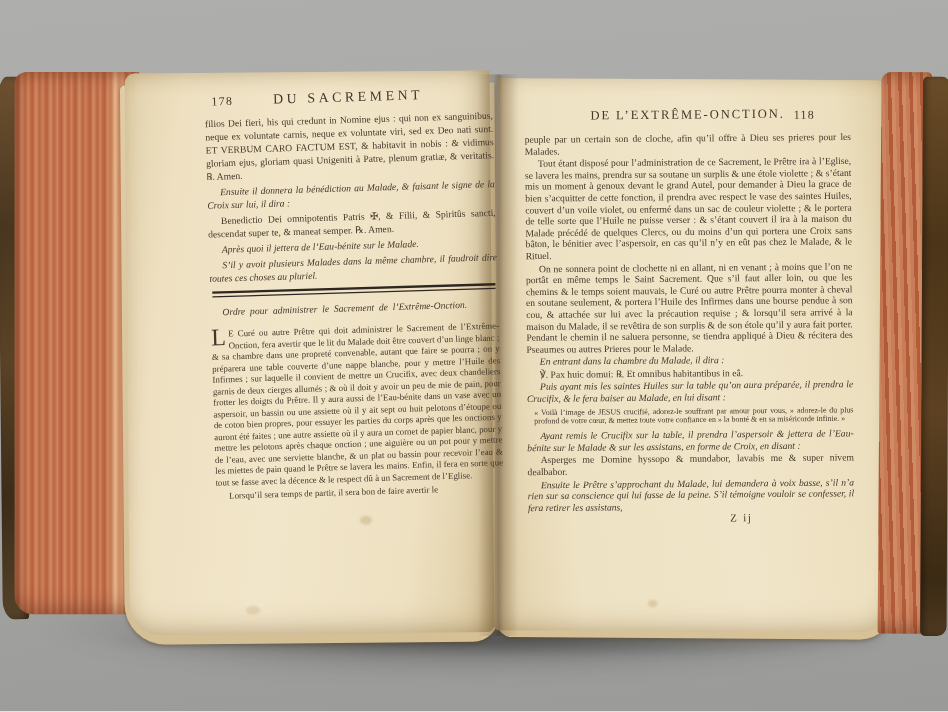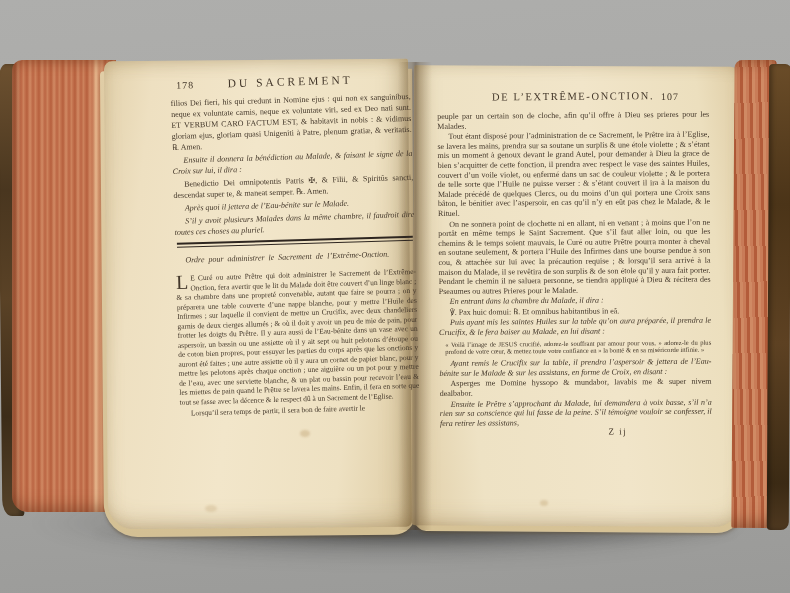--- a/index.html
+++ b/index.html
@@ -170,21 +170,21 @@
     <p class="body-small">
       <span class="drop-cap">L</span><span>E Curé ou autre Prêtre qui doit administrer le Sacrement de l’Extrême-Onction, fera avertir que le lit du Malade doit être couvert d’un linge blanc ; &amp; sa chambre dans une propreté convenable, autant que faire se pourra ; on y préparera une table couverte d’une nappe blanche, pour y mettre l’Huile des Infirmes ; sur laquelle il convient de mettre un Crucifix, avec deux chandeliers garnis de deux cierges allumés ; &amp; où il doit y avoir un peu de mie de pain, pour frotter les doigts du Prêtre. Il y aura aussi de l’Eau-bénite dans un vase avec un aspersoir, un bassin ou une assiette où il y ait sept ou huit pelotons d’étoupe ou de coton bien propres, pour essuyer les parties du corps après que les onctions y auront été faites ; une autre assiette où il y aura un cornet de papier blanc, pour y mettre les pelotons après chaque onction ; une aiguière ou un pot pour y mettre de l’eau, avec une serviette blanche, &amp; un plat ou bassin pour recevoir l’eau &amp; les miettes de pain quand le Prêtre se lavera les mains. Enfin, il fera en sorte que tout se fasse avec la décence &amp; le respect dû à un Sacrement de l’Eglise.</span>
     </p>
 
     <p class="body-small indent">Lorsqu’il sera temps de partir, il sera bon de faire avertir le</p>
   </div>
 
   <div class="abs text-right ink">
     <div class="header-right">
       <div class="runtitle-right">DE L’EXTRÊME-ONCTION.</div>
-      <span class="pagenum-right">107</span>
+      <span class="pagenum-right">118</span>
     </div>
 
     <p>peuple par un certain son de cloche, afin qu’il offre à Dieu ses prieres pour les Malades.</p>
 
     <p class="indent">Tout étant disposé pour l’administration de ce Sacrement, le Prêtre ira à l’Eglise, se lavera les mains, prendra sur sa soutane un surplis &amp; une étole violette ; &amp; s’étant mis un moment à genoux devant le grand Autel, pour demander à Dieu la grace de bien s’acquitter de cette fonction, il prendra avec respect le vase des saintes Huiles, couvert d’un voile violet, ou enfermé dans un sac de couleur violette ; &amp; le portera de telle sorte que l’Huile ne puisse verser : &amp; s’étant couvert il ira à la maison du Malade précédé de quelques Clercs, ou du moins d’un qui portera une Croix sans bâton, le bénitier avec l’aspersoir, en cas qu’il n’y en eût pas chez le Malade, &amp; le Rituel.</p>
 
     <p class="indent">On ne sonnera point de clochette ni en allant, ni en venant ; à moins que l’on ne portât en même temps le Saint Sacrement. Que s’il faut aller loin, ou que les chemins &amp; le temps soient mauvais, le Curé ou autre Prêtre pourra monter à cheval en soutane seulement, &amp; portera l’Huile des Infirmes dans une bourse pendue à son cou, &amp; attachée sur lui avec la précaution requise ; &amp; lorsqu’il sera arrivé à la maison du Malade, il se revêtira de son surplis &amp; de son étole qu’il y aura fait porter. Pendant le chemin il ne saluera personne, se tiendra appliqué à Dieu &amp; récitera des Pseaumes ou autres Prieres pour le Malade.</p>
 
     <p class="italic indent">En entrant dans la chambre du Malade, il dira :</p>
 

